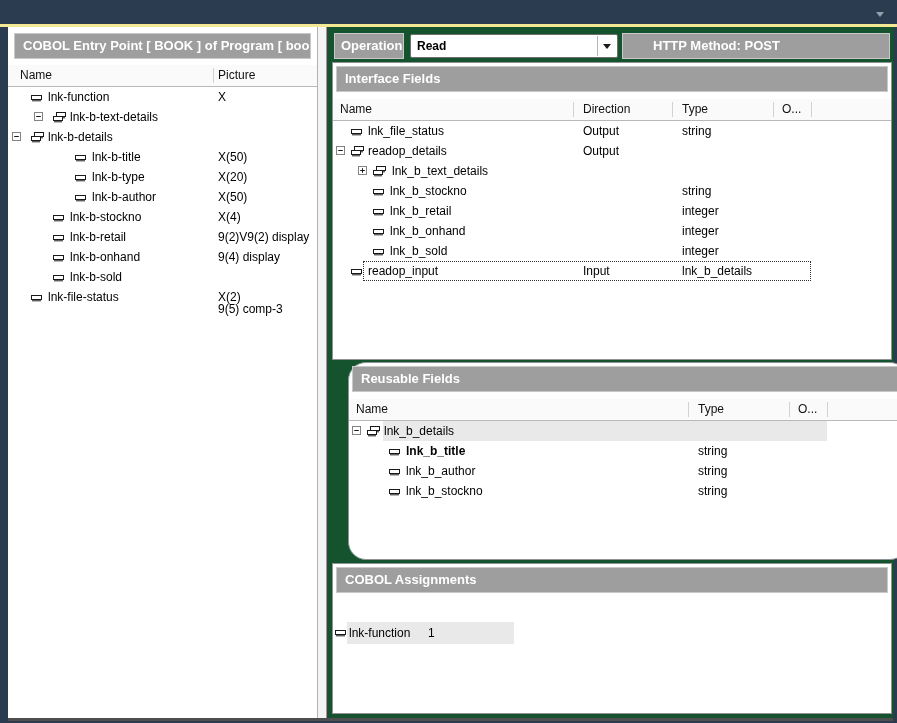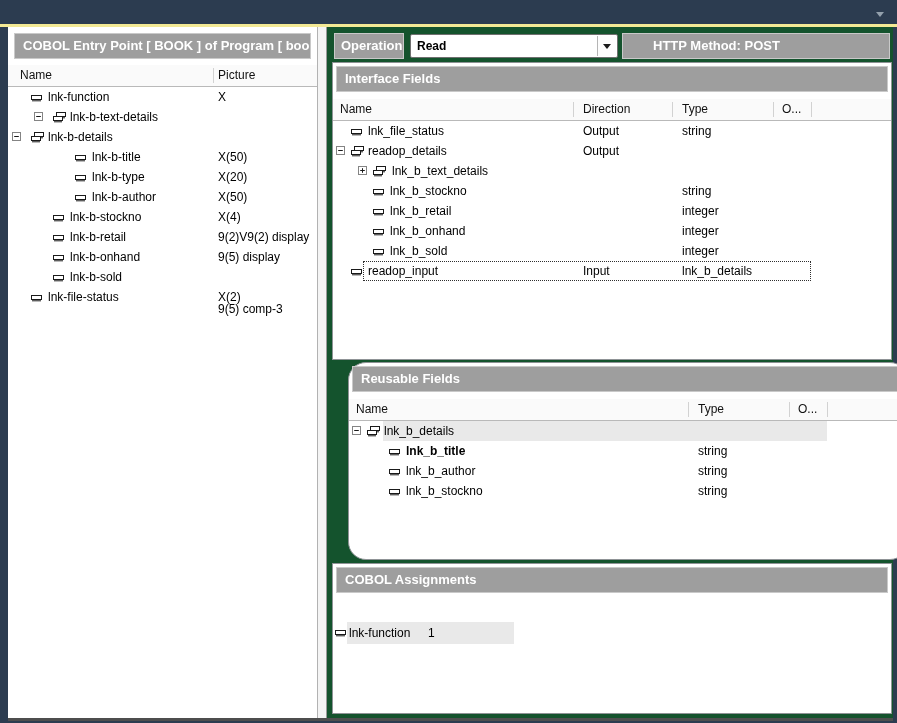--- a/index.html
+++ b/index.html
@@ -182,21 +182,21 @@
         <span class="cell" style="left: 210px;">9(2)V9(2) display</span>
       </div>
       <div class="trow" style="height: 20px; line-height: 20px;">
         <span class="icon leaf" style="left: 44px;">
           <svg width="13" height="10" viewBox="0 0 13 10">
             <rect x="1.5" y="2.5" width="10" height="4" fill="#fff" stroke="#1a1a1a"></rect>
             <path d="M2 7.8 H11" stroke="#1a1a1a"></path>
           </svg>
         </span>
         <span class="cell" style="left: 62px;">lnk-b-onhand</span>
-        <span class="cell" style="left: 210px;">9(5) display</span>
+        <span class="cell" style="left: 210px;">9(4) display</span>
       </div>
       <div class="trow" style="height: 20px; line-height: 20px;">
         <span class="icon leaf" style="left: 44px;">
           <svg width="13" height="10" viewBox="0 0 13 10">
             <rect x="1.5" y="2.5" width="10" height="4" fill="#fff" stroke="#1a1a1a"></rect>
             <path d="M2 7.8 H11" stroke="#1a1a1a"></path>
           </svg>
         </span>
         <span class="cell" style="left: 62px;">lnk-b-sold</span>
         <span class="cell" style="left: 210px; margin-top: 32px;">9(5) comp-3</span>

